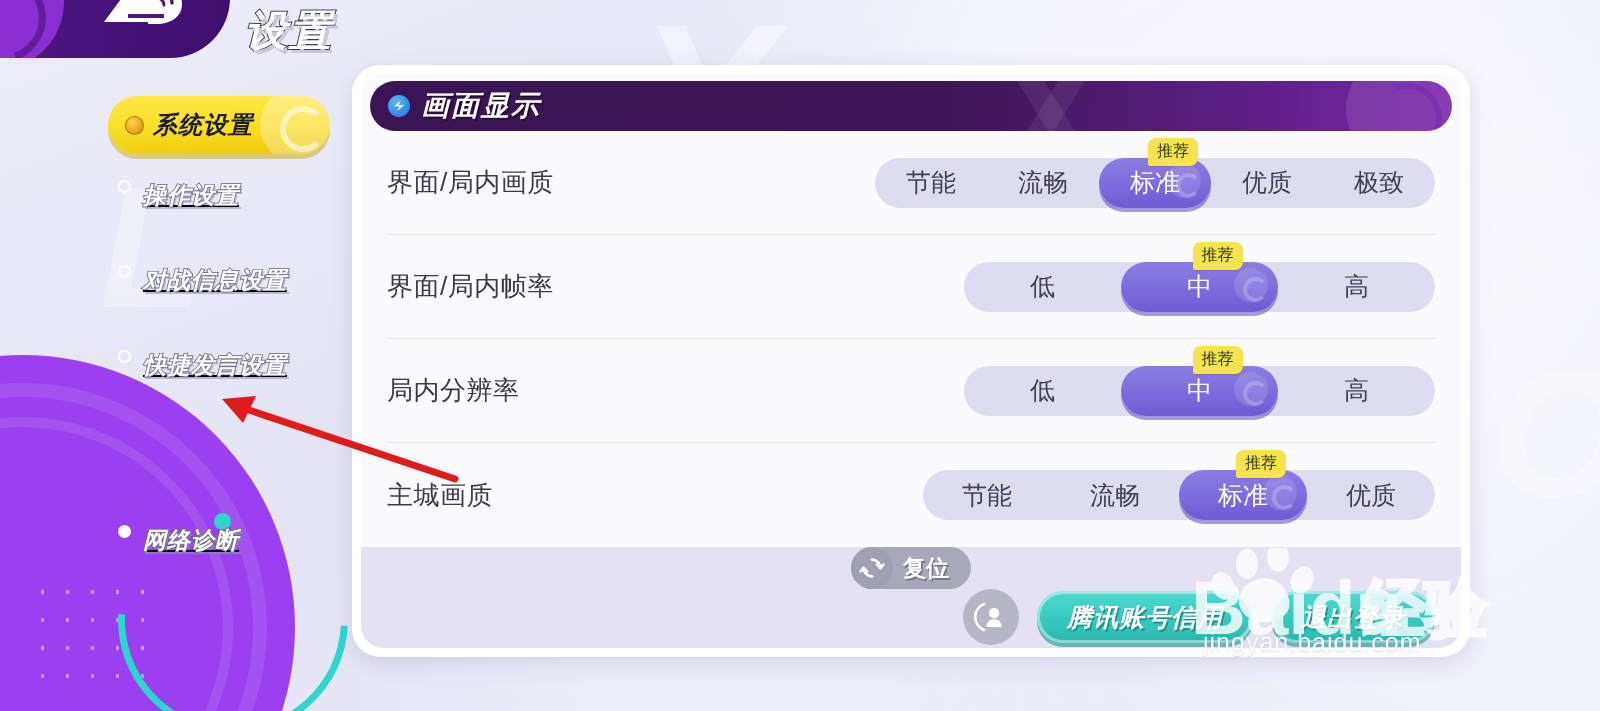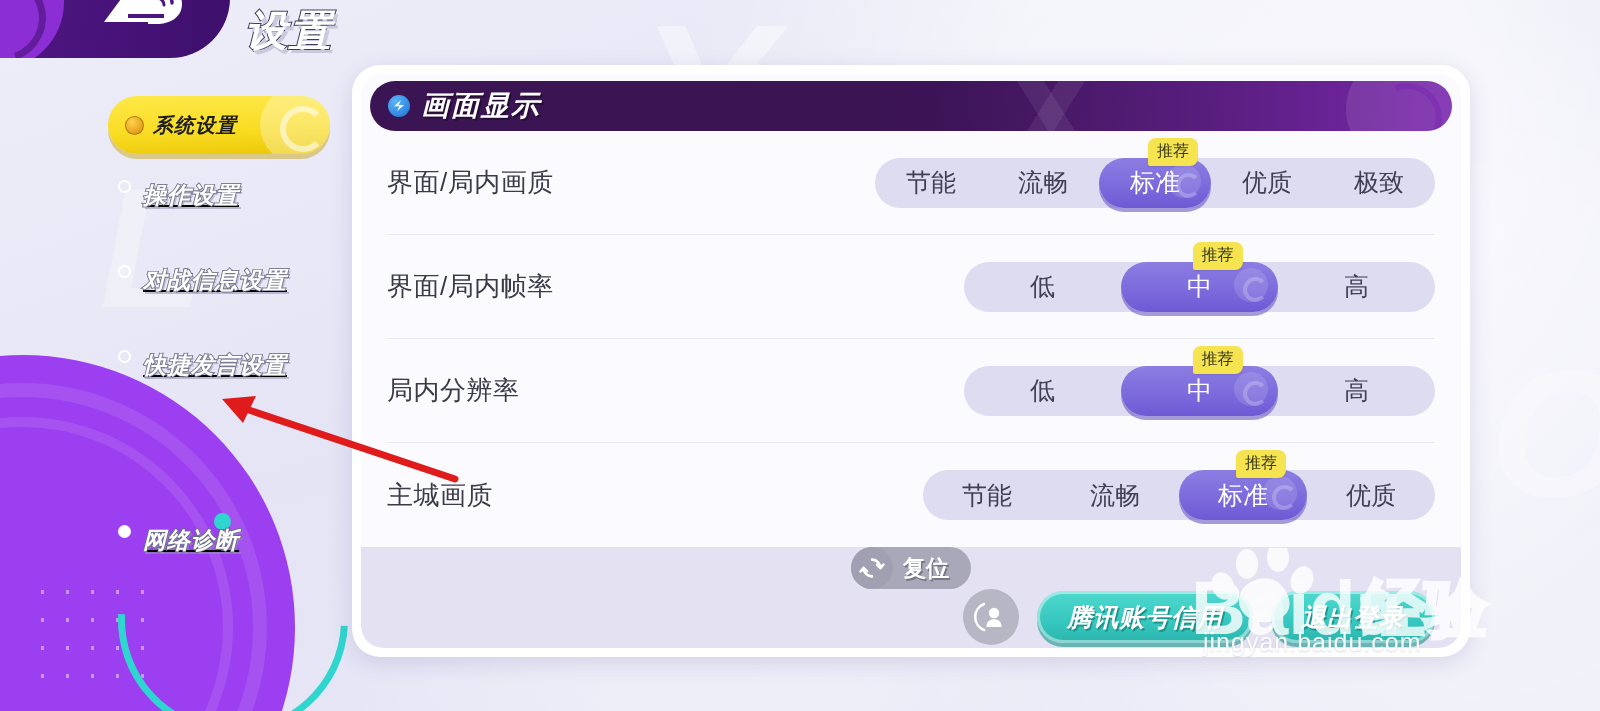--- a/index.html
+++ b/index.html
@@ -107,21 +107,21 @@
     width:34px; height:34px; border-radius:50%;
     border:6px solid rgba(255,255,255,.55);
     border-right-color:transparent;
   }
   .gem {
     width:19px; height:19px; border-radius:50%; margin-left:17px;
     background:radial-gradient(circle at 35% 30%,#ffd34d,#d98a05);
     border:1px solid rgba(120,70,0,.5); flex:none;
   }
   .nav-active .label {
-    margin-left:9px; font-size:20px; font-weight:bold; font-style:italic;
+    margin-left:9px; font-size:24px; font-weight:bold; font-style:italic;
     color:#1d1d1d; letter-spacing:1px;
   }
 
   .nav-item {
     margin-left:118px; height:40px;
     display:flex; cursor:pointer;text-decoration:underline;
   }
   .nav-item .bullet {
     width:13px; height:13px; border-radius:50%; flex:none;
     border:2.5px solid #ffffff; background:transparent;

